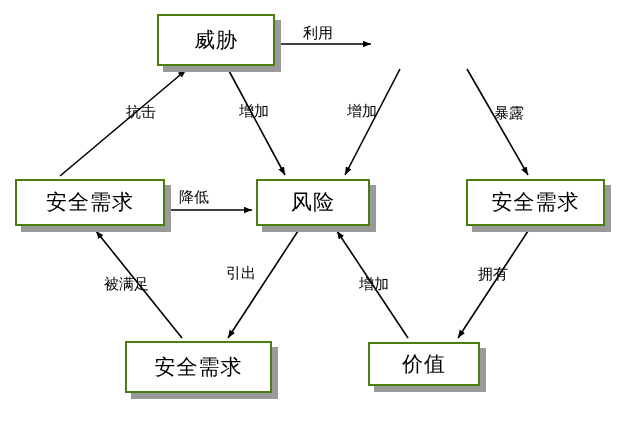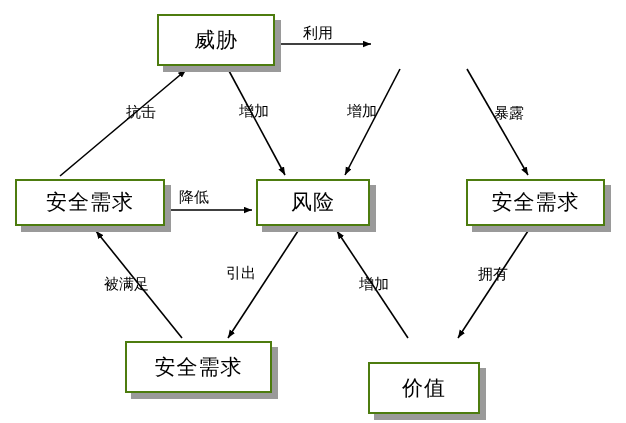--- a/index.html
+++ b/index.html
@@ -100,21 +100,21 @@
   </div>
 
   <div class="node" style="left:466px; top:179px; width:139px; height:47px;">
     <span class="node-label">安全需求</span>
   </div>
 
   <div class="node" style="left:125px; top:341px; width:147px; height:52px;">
     <span class="node-label">安全需求</span>
   </div>
 
-  <div class="node" style="left:368px; top:362px; width:112px; height:52px;">
+  <div class="node" style="left:368px; top:342px; width:112px; height:44px;">
     <span class="node-label">价值</span>
   </div>
 
   <div class="edge-label" style="left:303px; top:26px;">利用</div>
 
   <div class="edge-label" style="left:126px; top:105px;">抗击</div>
 
   <div class="edge-label" style="left:239px; top:104px;">增加</div>
 
   <div class="edge-label" style="left:347px; top:104px;">增加</div>

